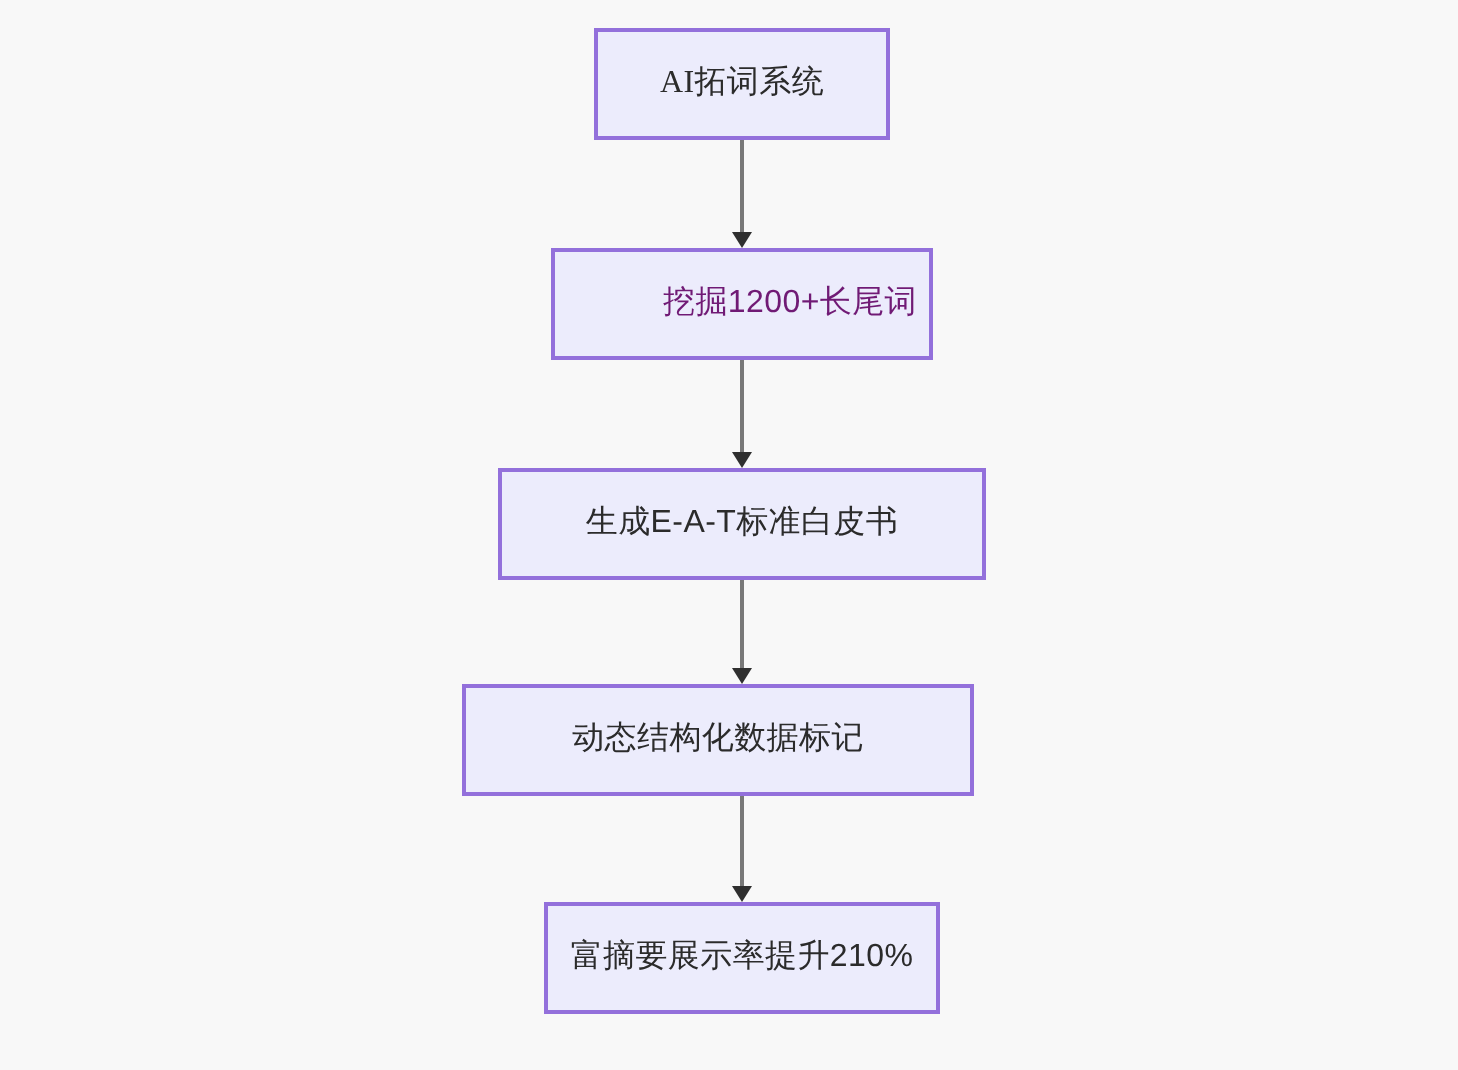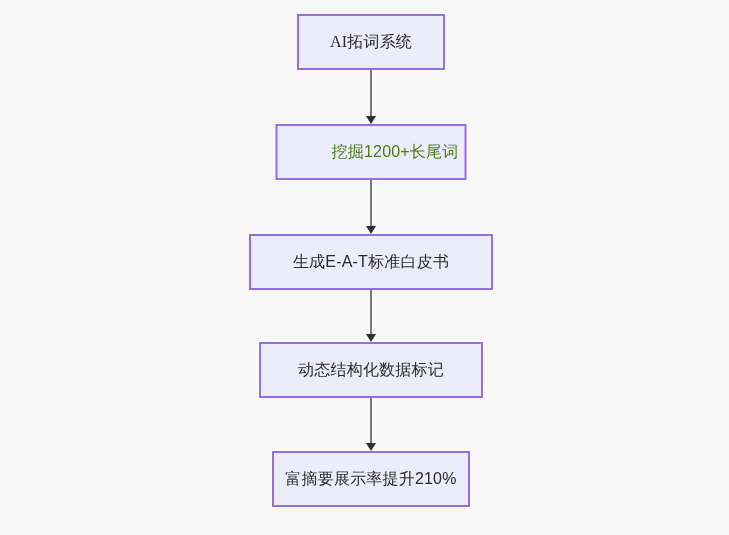--- a/index.html
+++ b/index.html
@@ -88,25 +88,25 @@
   </div>
   <div class="flow-edge" style="left: 371px; top: 398px; height: 53px;">
     <div class="flow-edge-line" style="height: 46px; background: rgb(120, 120, 120);"></div>
     <div class="flow-edge-arrow" style="top: 45px; border-top-color: rgb(47, 47, 47);"></div>
   </div>
 
   <div class="flow-node" style="left: 371px; top: 14px; width: 148px; background: rgb(236, 236, 252); border-color: rgb(147, 112, 219); font-family: Liberation Serif, serif;">
     <span class="flow-node-label" style="color: rgb(43, 43, 43);">AI拓词系统</span>
   </div>
   <div class="flow-node" style="left: 371px; top: 124px; width: 191px; background: rgb(236, 236, 252); border-color: rgb(147, 112, 219);">
-    <span class="flow-node-label" style="color: #4d7c0f; margin-left: 48px;">挖掘1200+长尾词</span>
+    <span class="flow-node-label" style="color: #701a75; margin-left: 48px;">挖掘1200+长尾词</span>
   </div>
   <div class="flow-node" style="left: 371px; top: 234px; width: 244px; background: rgb(236, 236, 252); border-color: rgb(147, 112, 219);">
     <span class="flow-node-label" style="color: rgb(43, 43, 43);">生成E-A-T标准白皮书</span>
   </div>
-  <div class="flow-node" style="left: 371px; top: 342px; width: 224px; background: rgb(236, 236, 252); border-color: rgb(147, 112, 219);">
+  <div class="flow-node" style="left: 359px; top: 342px; width: 256px; background: rgb(236, 236, 252); border-color: rgb(147, 112, 219);">
     <span class="flow-node-label" style="color: rgb(43, 43, 43);">动态结构化数据标记</span>
   </div>
   <div class="flow-node" style="left: 371px; top: 451px; width: 198px; background: rgb(236, 236, 252); border-color: rgb(147, 112, 219);">
     <span class="flow-node-label" style="color: rgb(43, 43, 43);">富摘要展示率提升210%</span>
   </div>
 
 </div>
 
 </body></html>

